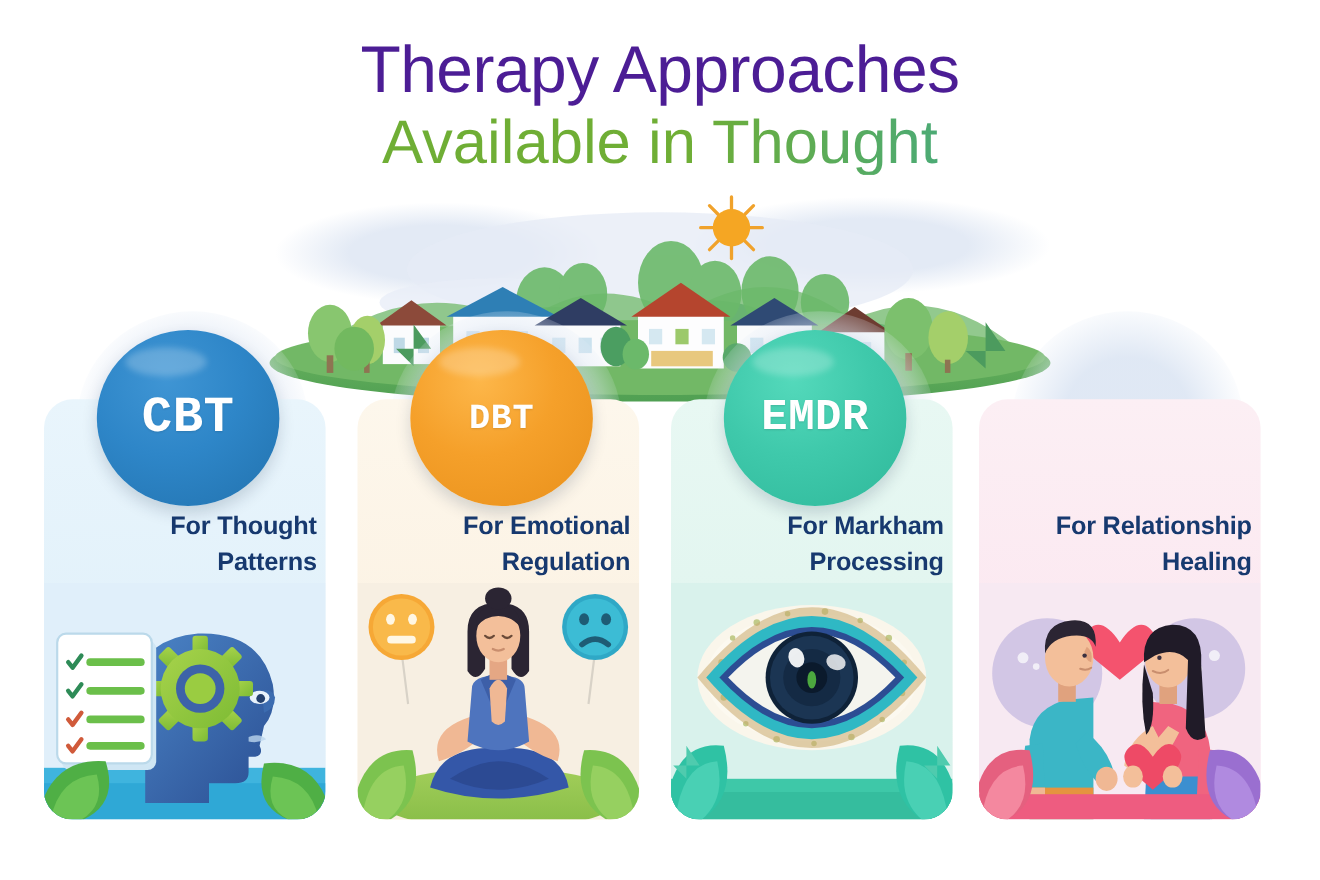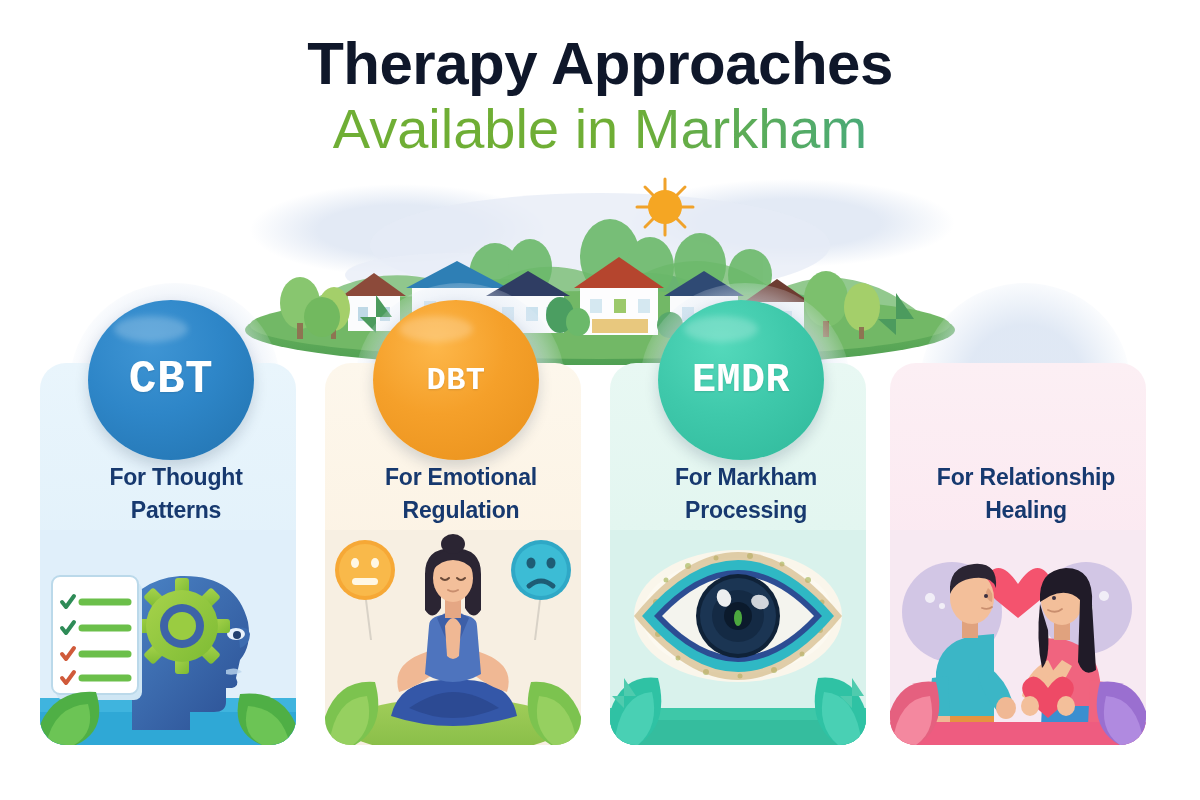--- a/index.html
+++ b/index.html
@@ -7,21 +7,21 @@
     width: 1200px; height: 800px;
     background: #ffffff;
     font-family: "Liberation Sans", sans-serif;
     overflow: hidden;
   }
   #stage { position: relative; width: 1200px; height: 800px; background: #fff; }
 
   
   .title-wrap { position: absolute; top: 32px; left: 0; width: 1200px; text-align: center; }
   .title-main {
-    font-size: 60px; font-weight: bold; color: #0f172a;
+    font-size: 60px; font-weight: normal; color: #4c1d95;
     letter-spacing: -0.5px; line-height: 1.06;
   }
   .title-sub {
     font-size: 56px; font-weight: normal; line-height: 1.1; margin-top: 2px;
     background: linear-gradient(90deg, #6FAE35 0%, #6FAE35 52%, #3FA98C 78%, #29A4A0 100%);
     -webkit-background-clip: text; background-clip: text;
     -webkit-text-fill-color: transparent; color: #6FAE35;
   }
 
   
@@ -30,21 +30,21 @@
 
   
   .cards { position: absolute; left: 0; top: 363px; width: 1200px; height: 400px; }
   .card {
     position: absolute; top: 0; width: 256px; height: 382px;
     border-radius: 26px; overflow: hidden;
   }
   .card-body { position: absolute; inset: 0; }
   .card-label {
     position: absolute; top: 98px; left: 24px; right: 8px;
-    text-align: center; font-size: 23px; font-weight: bold;
+    text-align: right; font-size: 23px; font-weight: bold;
     color: #17396F; line-height: 1.42; letter-spacing: -0.2px;
   }
   .art { position: absolute; left: 0; bottom: 0; width: 100%; height: 215px; }
   .art svg { display: block; width: 100%; height: 100%; }
 
   
   .badge {
     position: absolute; width: 166px; height: 160px;
     border-radius: 50%;
     display: flex; align-items: center; justify-content: center;
@@ -66,21 +66,21 @@
     pointer-events: none;
   }
 </style>
 </head>
 <body>
 
 <div id="stage">
 
   <div class="title-wrap">
     <div class="title-main">Therapy Approaches</div>
-    <div class="title-sub">Available in Markham</div>
+    <div class="title-sub">Available in Thought</div>
   </div>
 
   <div class="scene">
     <svg viewBox="0 0 740 190" width="740" height="190" xmlns="http://www.w3.org/2000/svg">
       <defs>
         <linearGradient id="lawnG" x1="0" y1="0" x2="0" y2="1">
           <stop offset="0" stop-color="#76BC63"></stop>
             <stop offset="1" stop-color="#4E9E52"></stop>
         </linearGradient>
         <radialGradient id="cloudG" cx="0.5" cy="0.5" r="0.5">

